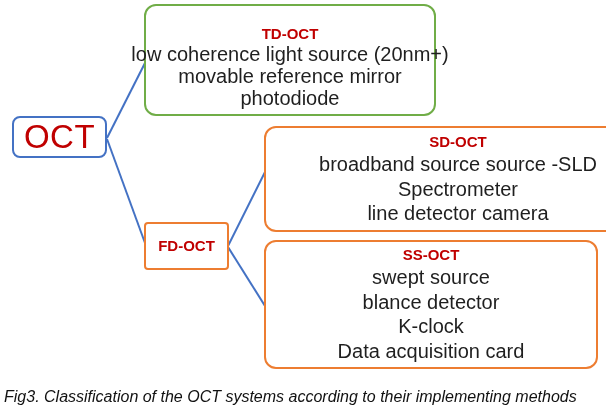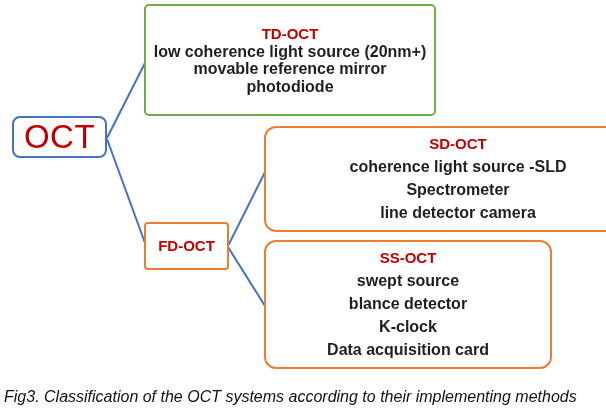--- a/index.html
+++ b/index.html
@@ -38,22 +38,22 @@
     text-align: center;
   }
   .node .title {
     color: var(--red, #C00000);
     font-weight: 700;
     font-size: 15px;
     line-height: 1.1;
   }
   .node .item {
     color: var(--text, #1F1F1F);
-    font-weight: 700;
-    font-size: 16px;
+    font-weight: 400;
+    font-size: 20px;
     line-height: 1.1;
     white-space: nowrap;
   }
   .node-root {
     left: 12px; top: 116px;
     width: 95px; height: 42px;
     border: 2px solid var(--blue, #4472C4);
     border-radius: 8px;
     align-items: center;
   }
@@ -61,39 +61,39 @@
     color: var(--red, #C00000);
     font-size: 33px;
     font-weight: 400;
     line-height: 36px;
     letter-spacing: 0.5px;
   }
   .node-td {
     left: 144px; top: 4px;
     width: 292px; height: 112px;
     border: 2.5px solid var(--green, #70AD47);
-    border-radius: 5px;
+    border-radius: 12px;
     padding: 20px 2px;
   }
   .node-fd {
     left: 144px; top: 222px;
     width: 85px; height: 48px;
     border: 2.5px solid var(--orange, #ED7D31);
     border-radius: 4px;
   }
   .node-sd {
     left: 264px; top: 126px;
     width: 388px; height: 106px;
     border: 2.5px solid var(--orange, #ED7D31);
     border-radius: 12px;
     padding: 3px 2px;
   }
   .node-ss {
     left: 264px; top: 240px;
-    width: 288px; height: 129px;
+    width: 334px; height: 129px;
     border: 2.5px solid var(--orange, #ED7D31);
     border-radius: 12px;
     padding: 3px 2px;
   }
   .caption {
     position: absolute;
     left: 4px;
     top: 388px;
     width: 600px;
     font-style: italic;
@@ -124,21 +124,21 @@
     <div class="item">movable reference mirror</div>
     <div class="item">photodiode</div>
   </div>
 
   <div class="node node-fd">
     <div class="title">FD-OCT</div>
   </div>
 
   <div class="node node-sd">
     <div class="title">SD-OCT</div>
-    <div class="item">coherence light source -SLD</div>
+    <div class="item">broadband source source -SLD</div>
     <div class="item">Spectrometer</div>
     <div class="item">line detector camera</div>
   </div>
 
   <div class="node node-ss">
     <div class="title">SS-OCT</div>
     <div class="item">swept source</div>
     <div class="item">blance detector</div>
     <div class="item">K-clock</div>
     <div class="item">Data acquisition card</div>

